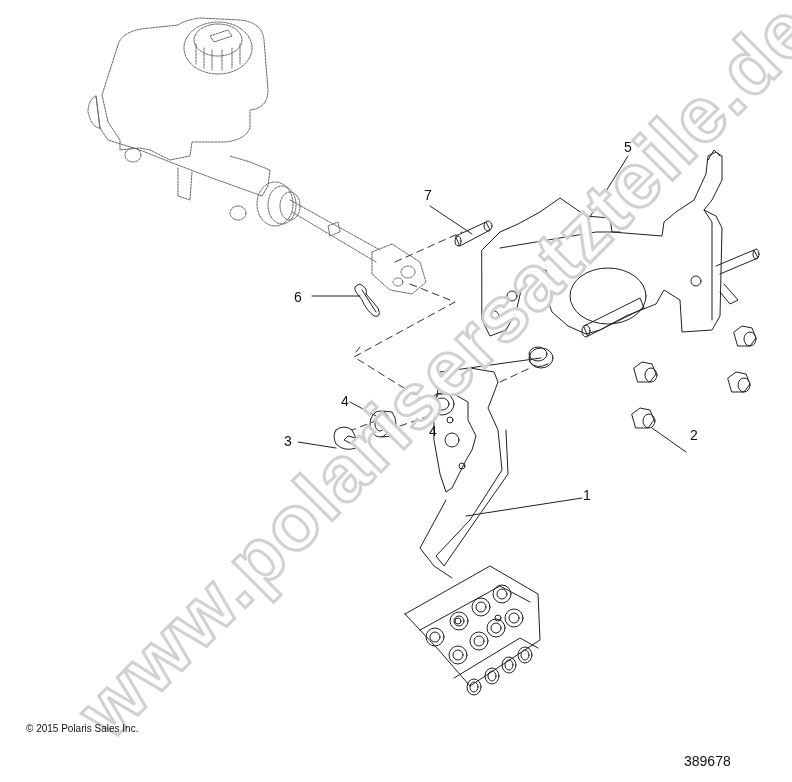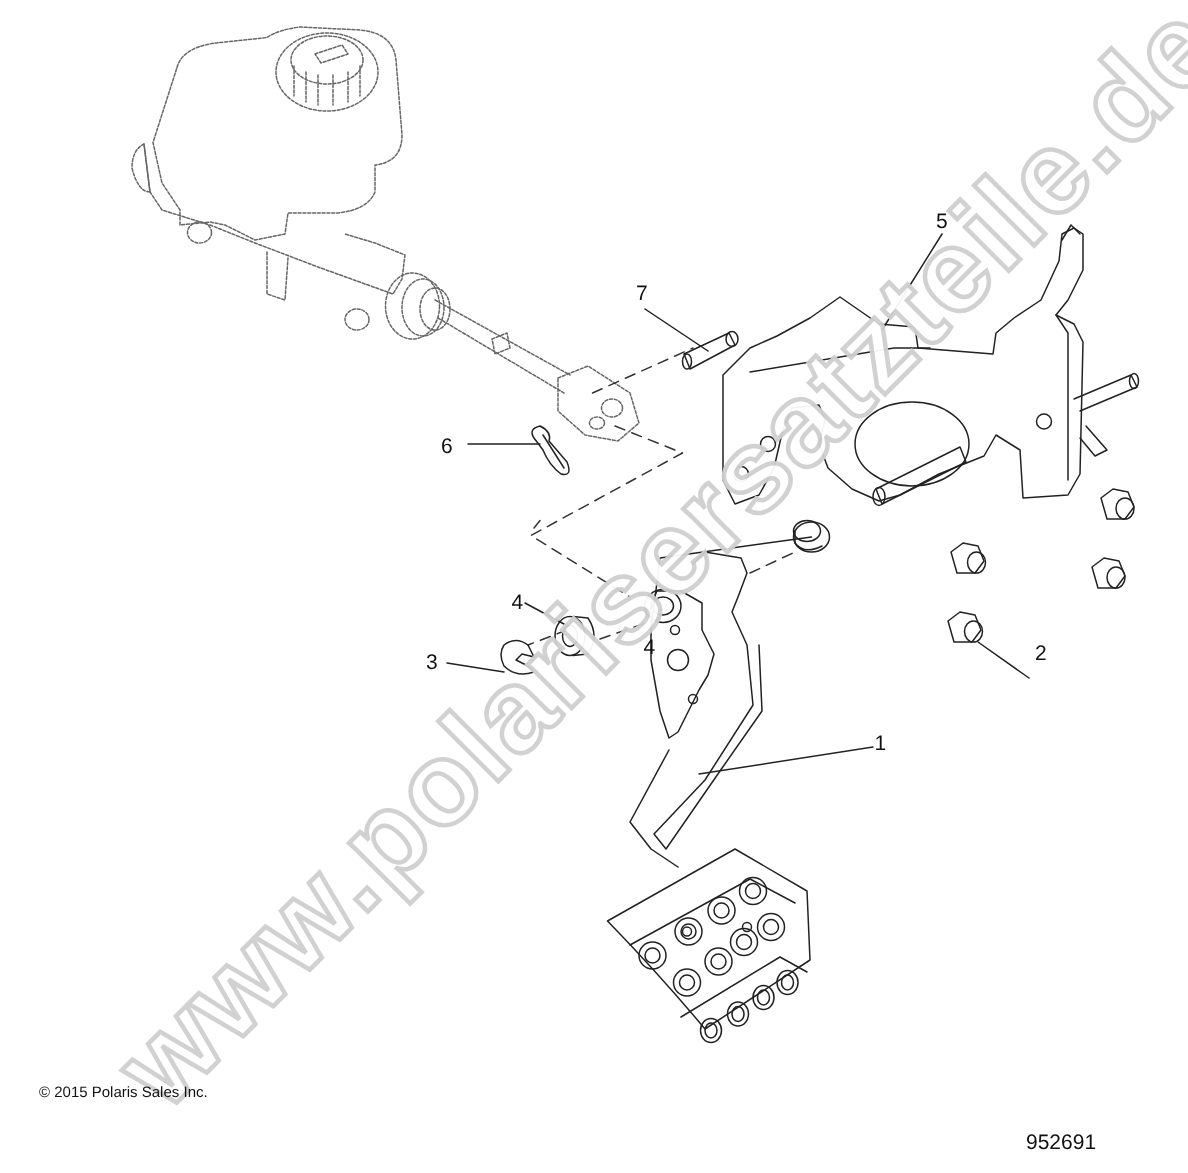--- a/index.html
+++ b/index.html
@@ -177,14 +177,14 @@
   <div class="callout" style="left:583px;top:488px;">1</div>
   <div class="callout" style="left:690px;top:428px;">2</div>
   <div class="callout" style="left:284px;top:434px;">3</div>
   <div class="callout" style="left:341px;top:394px;">4</div>
   <div class="callout" style="left:429px;top:424px;">4</div>
   <div class="callout" style="left:624px;top:140px;">5</div>
   <div class="callout" style="left:294px;top:290px;">6</div>
   <div class="callout" style="left:424px;top:188px;">7</div>
 
   <div class="copyright">© 2015 Polaris Sales Inc.</div>
-  <div class="fig-id">952691</div>
+  <div class="fig-id">389678</div>
 </div>
 
 </body></html>

